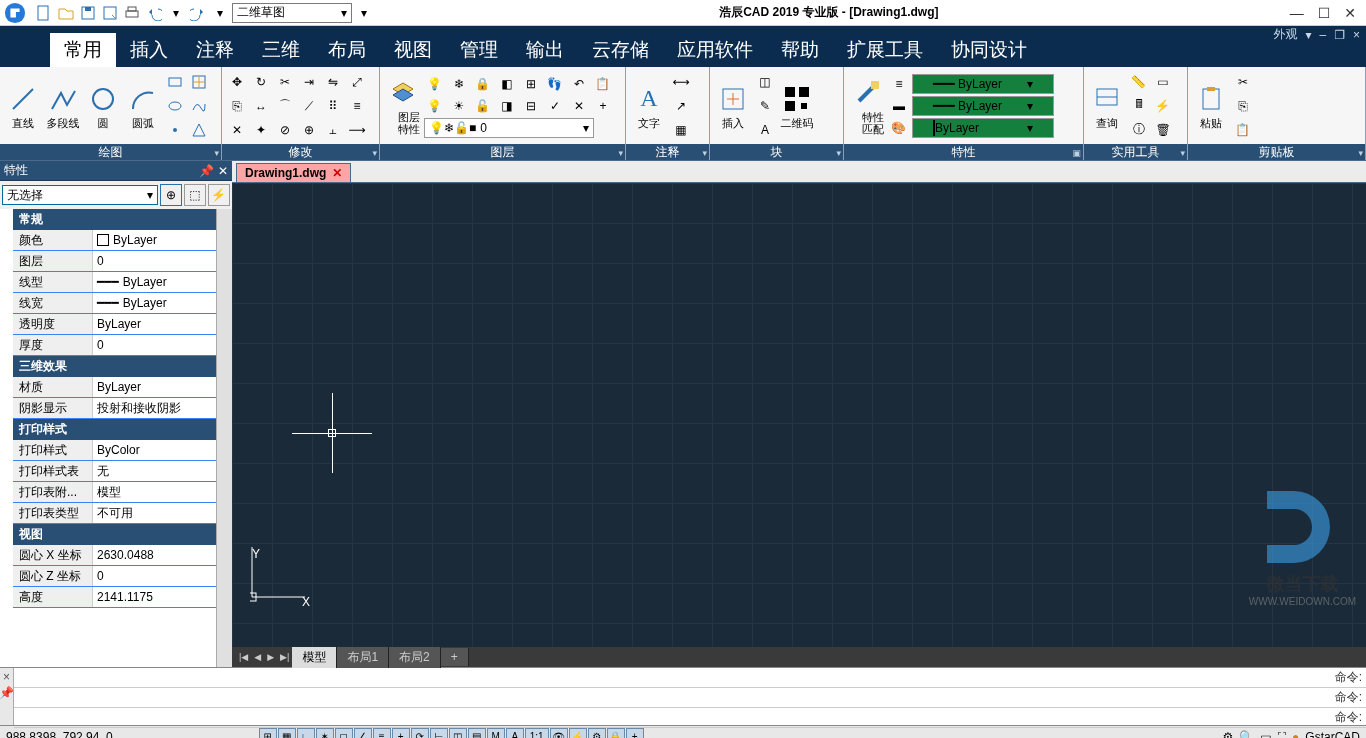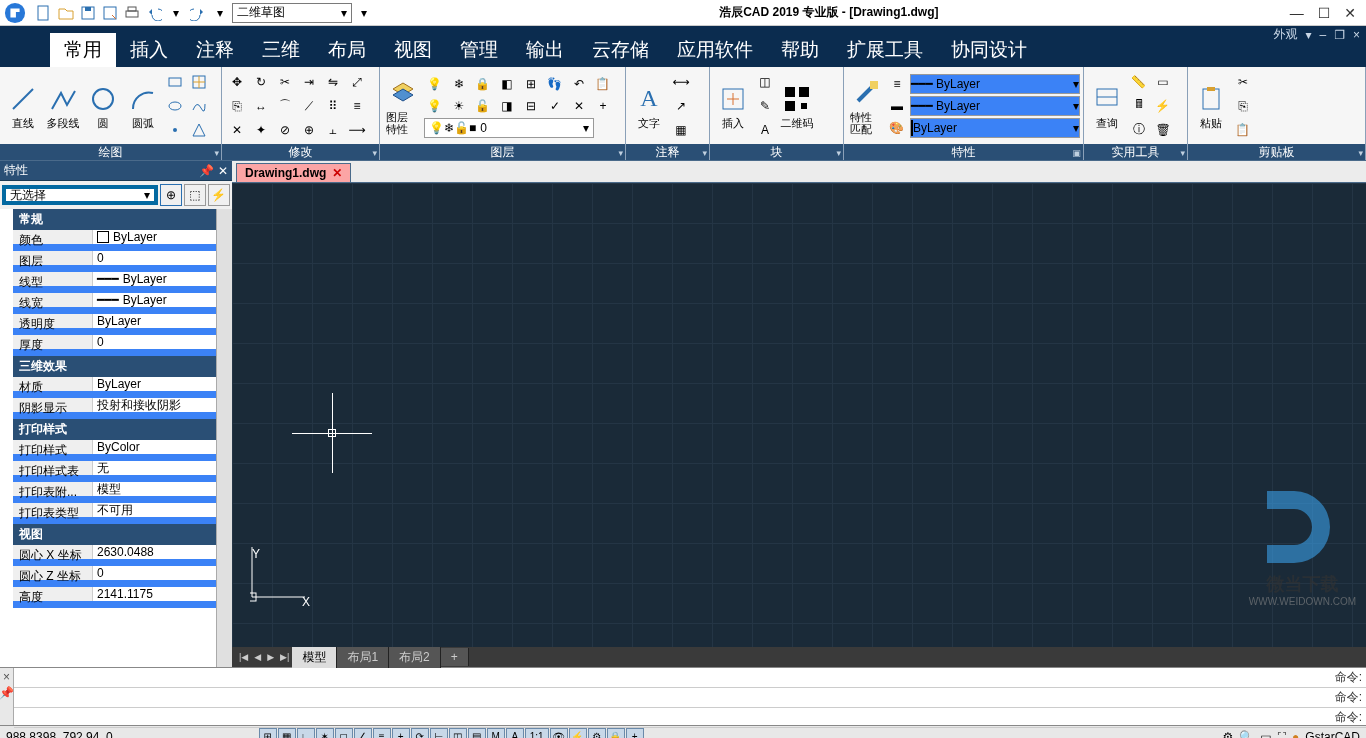--- a/index.html
+++ b/index.html
@@ -18,35 +18,35 @@
 .tabs { height: 24px; background: #0b2c4f; display: flex; align-items: flex-end; padding-left: 50px; }
 .tab { padding: 4px 14px; color: #fff; cursor: pointer; font-size: 19px;}
 .tab.active { background: #fff; color: #000; }
 .ribbon { height: 94px; background: #f6f6f6; border-bottom: 1px solid #4a6a8a; display: flex; }
 .panel { border-right: 1px solid #8aa0b8; display: flex; flex-direction: column; }
 .panel-body { flex: 1; display: flex; align-items: center; padding: 2px 4px; gap: 2px; }
 .panel-title { height: 16px; background: #2a4f75; color: #fff; text-align: center; font-size: 11px; position: relative; line-height:16px;}
 .panel-title .exp { position: absolute; right: 2px; top: 1px; color: #c0d0e0; font-size: 9px;}
 .big-btn { display: flex; flex-direction: column; align-items: center; width: 38px; cursor: pointer; padding:2px;}
 .big-btn .ico { width: 32px; height: 32px; display:flex; align-items:center; justify-content:center;}
-.big-btn .lbl { font-size: 11px; text-align:left; line-height:12px; margin-top:2px;}
+.big-btn .lbl { font-size: 11px; text-align:right; line-height:12px; margin-top:2px;}
 .icon-grid { display: grid; grid-template-columns: repeat(5, 22px); grid-auto-rows: 22px; gap: 2px; }
 .icon-grid.cols2 { grid-template-columns: repeat(2, 22px); }
 .small-ico { width: 22px; height: 22px; display: flex; align-items: center; justify-content: center; cursor: pointer; }
 .layer-combo { border: 1px solid #999; background: #fff; height: 20px; display: flex; align-items: center; padding: 0 4px; width: 170px; margin:1px 0;}
-.prop-combo { border: 1px solid #999; background: #3b82f6; height: 20px; display: flex; align-items: center; justify-content: space-between; padding: 0 0; width: 170px; margin:1px 0;}
+.prop-combo { border: 1px solid #999; background: #15803d; height: 20px; display: flex; align-items: center; justify-content: space-between; padding: 0 20px; width: 142px; margin:1px 0;}
 .main-area { display: flex; height: 506px; }
 .prop-panel { width: 232px; background: #2a4f75; display: flex; flex-direction: column; }
 .prop-header { height: 20px; background: #2a4f75; color: #fff; display: flex; align-items: center; justify-content: space-between; padding: 0 4px; border-bottom: 1px solid #1a3a55;}
 .prop-toolbar { height: 28px; background: #f0f0f0; display: flex; align-items: center; padding: 2px; gap:2px;}
-.prop-sel { flex:1; border: 4px solid #0369a1; background:#fff; height:20px; padding:0 4px; display:flex; align-items:center; justify-content:space-between;}
+.prop-sel { flex:1; border: 1px solid #0369a1; background:#fff; height:20px; padding:0 4px; display:flex; align-items:center; justify-content:space-between;}
 .prop-list { flex:1; background:#fff; overflow:auto; display:flex;}
 .prop-scroll{ flex:1;margin-left:13px;}
 .prop-group-hdr { background:#2a4f75; color:#fff; padding:2px 6px; font-weight:bold;}
-.prop-row { display:flex; border-bottom:7px solid #3b82f6; height:21px;}
+.prop-row { display:flex; border-bottom:1px solid #3b82f6; height:21px;}
 .prop-row .k { width:80px; padding:2px 6px; background:#efefef; border-right:1px solid #ccc;}
 .prop-row .v { flex:1; padding:2px 4px; background:#fff; display:flex; align-items:center; gap:4px;}
 .canvas-area { flex:1; display:flex; flex-direction:column; background:#fff;}
 .doc-tabs { height:22px; background:#ececec; display:flex; align-items:flex-end; padding-left:4px; border-bottom:1px solid #4a6a8a;}
 .doc-tab { background:#fca5a5; border:1px solid #4a6a8a; border-bottom:none; padding:2px 8px; display:flex; align-items:center; gap:6px; font-weight:bold;}
 .doc-tab .cls { color:#c00; cursor:pointer;}
 .canvas { flex:1; background:#1a2a38; position:relative; overflow:hidden;}
 .grid-bg { position:absolute; inset:0; background-image: linear-gradient(#243545 1px, transparent 1px), linear-gradient(90deg, #243545 1px, transparent 1px); background-size: 40px 40px;}
 .crosshair { position:absolute; left:100px; top:250px; pointer-events:none;}
 .crosshair .h { position:absolute; width:80px; height:1px; background:#fff; left:-40px; top:0;}

